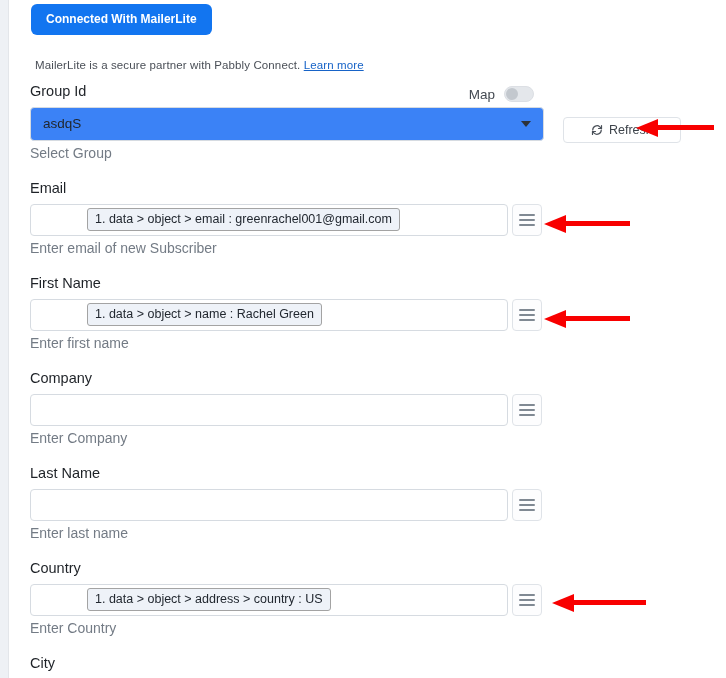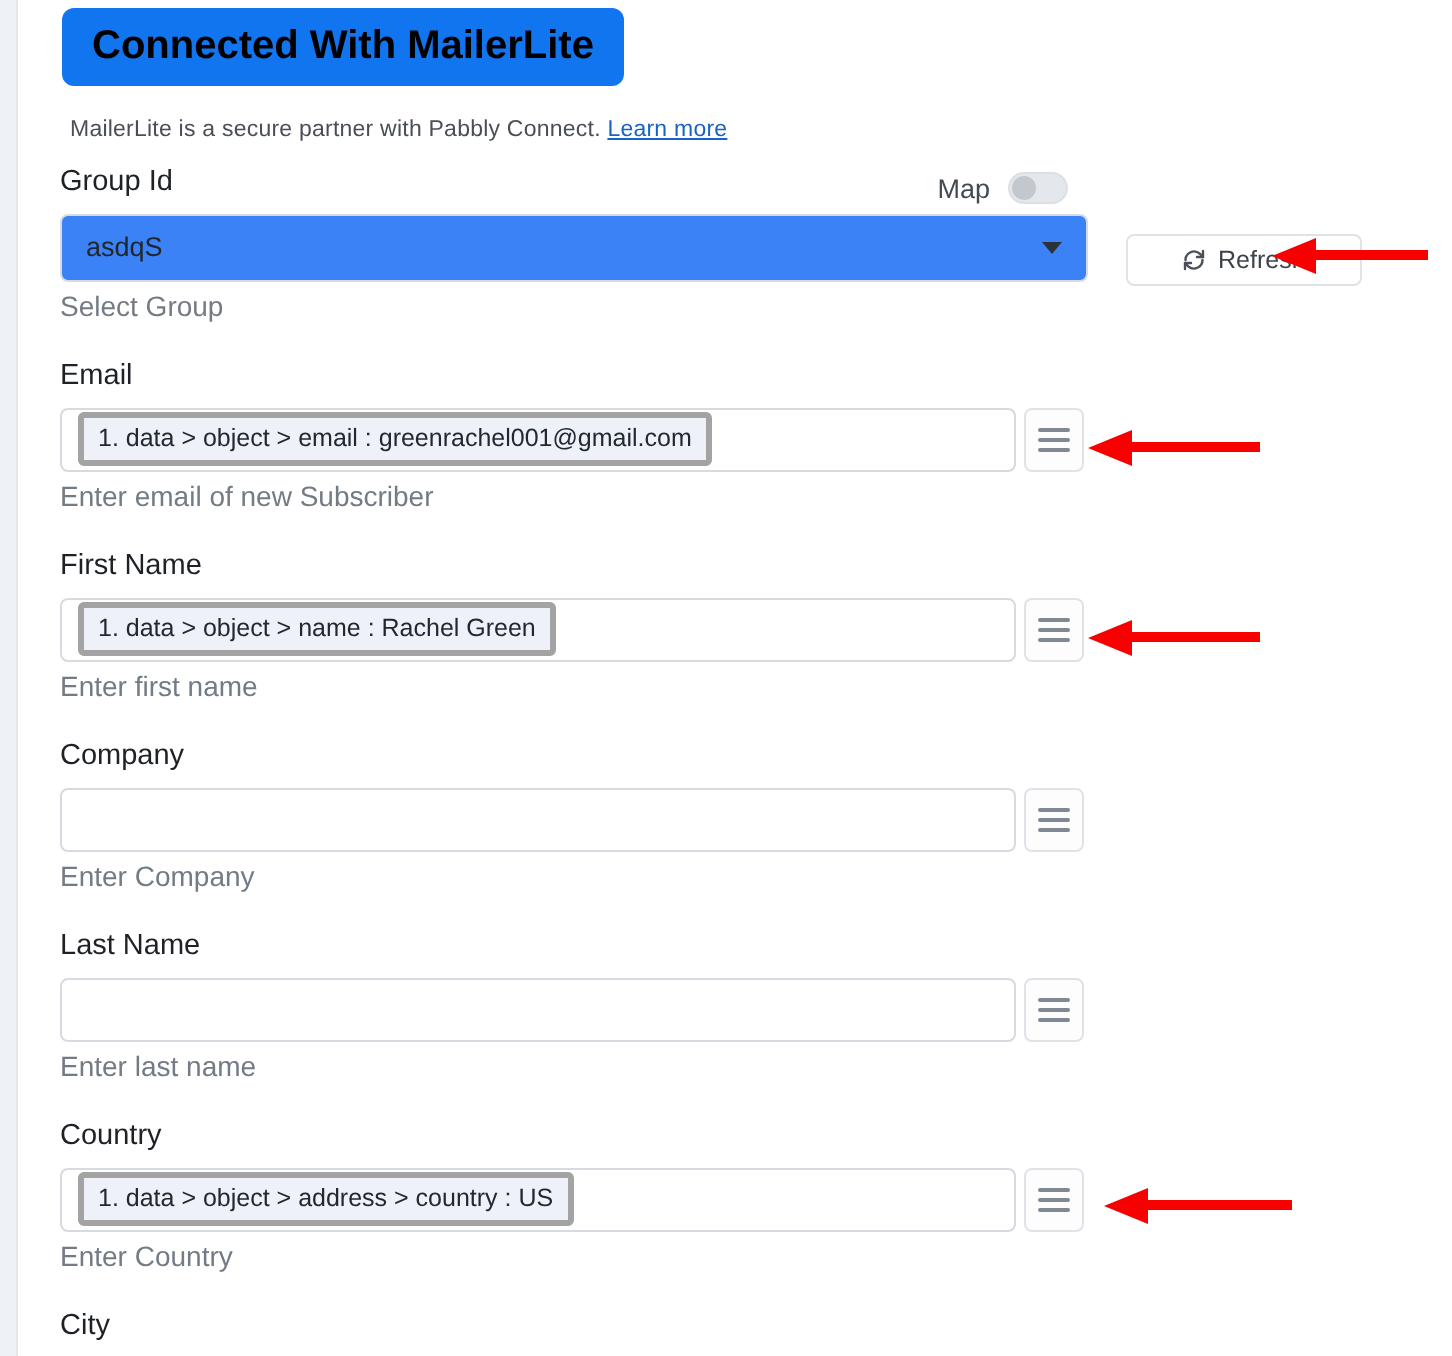--- a/index.html
+++ b/index.html
@@ -34,25 +34,25 @@
     left: 9px; top: 0;
     width: 717px; height: 678px;
     background: #ffffff;
   }
 
   
   .connected-btn {
     position: absolute;
     left: 22px; top: 4px;
     background: #1275f0;
-    color: #000000;
+    color: #ffffff;
     border: none;
     border-radius: 6px;
     font-family: "Liberation Sans", sans-serif;
-    font-size: 20px;
+    font-size: 12px;
     font-weight: bold;
     padding: 9px 15px 10px 15px;
     line-height: 1;
     cursor: pointer;
   }
   .partner-note {
     position: absolute;
     left: 26px; top: 59px;
     font-size: 11.5px;
     color: #4a4f57;
@@ -110,27 +110,28 @@
   .chevron {
     width: 0; height: 0;
     border-left: 5px solid transparent;
     border-right: 5px solid transparent;
     border-top: 6px solid #2d3239;
   }
 
   .token {
     display: inline-block;
     background: #eef2f8;
-    border: 3px solid #a3a3a3;
+    border: 1px solid #a3a3a3;
     border-radius: 3px;
     font-size: 12.5px;
     color: #222830;
     padding: 3px 7px 4px 7px;
     line-height: 1.15;
     white-space: nowrap;
+    margin-left: 48px;
   }
 
   .burger-btn {
     width: 30px;
     height: 32px;
     box-sizing: border-box;
     background: #fdfdfe;
     border: 1px solid #dfe3e8;
     border-radius: 4px;
     display: flex;

